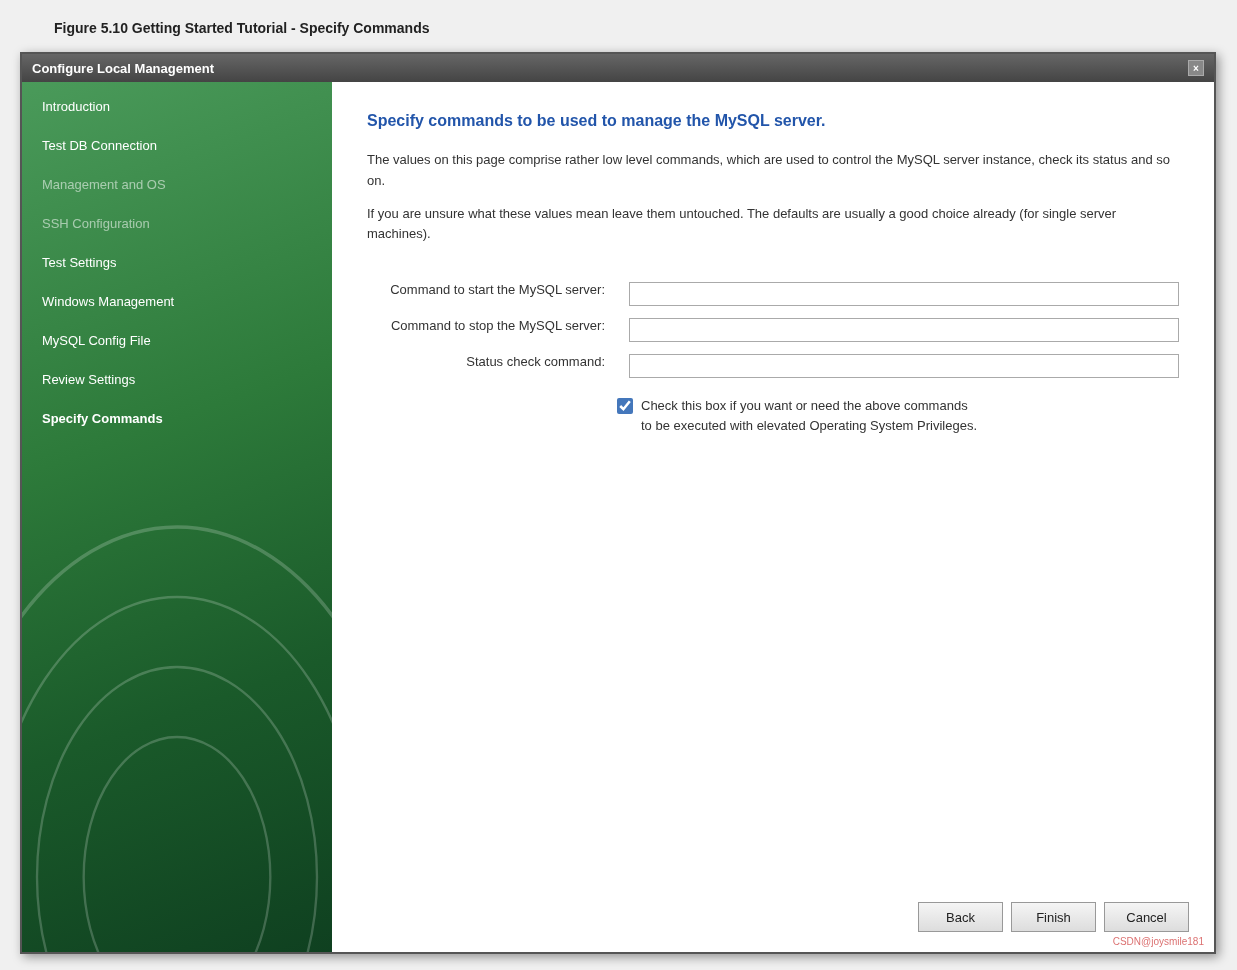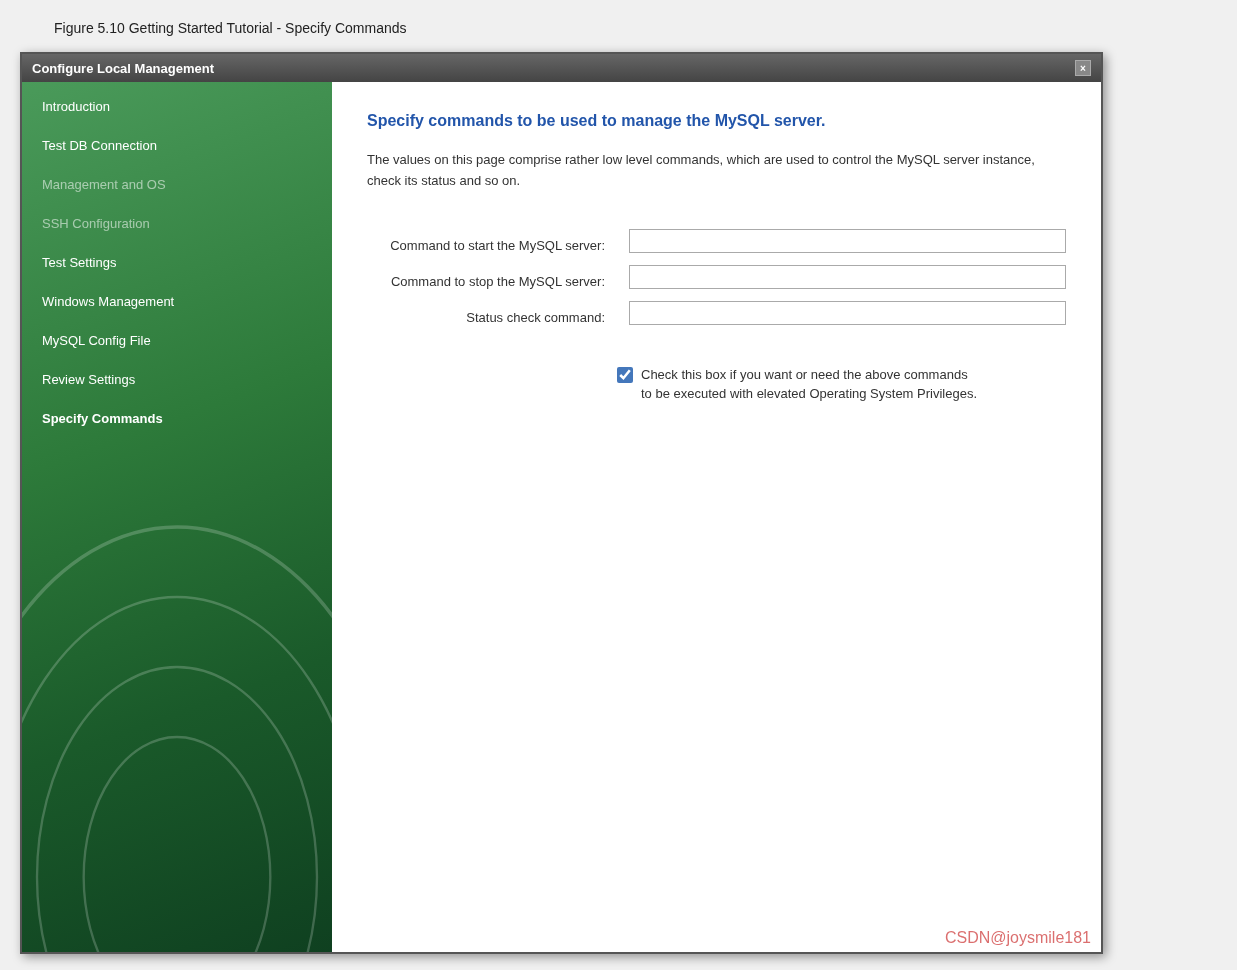--- a/index.html
+++ b/index.html
@@ -5,28 +5,28 @@
     * { box-sizing: border-box; margin: 0; padding: 0; }
     body {
       background: #f0f0f0;
       font-family: Arial, sans-serif;
       font-size: 13px;
       padding: 20px;
     }
 
     .page-title {
       font-size: 14px;
-      font-weight: normal;
+      font-weight: bold;
       color: #222;
       margin-bottom: 16px;
       padding-left: 34px;
     }
 
     .dialog-window {
-      width: 1083px;
+      width: 1196px;
       border: 2px solid #555;
       background: #e8e8e8;
       box-shadow: 3px 3px 10px rgba(0,0,0,0.4);
     }
 
     .title-bar {
       background: linear-gradient(to bottom, #666, #444);
       color: white;
       font-size: 13px;
       font-weight: bold;
@@ -119,21 +119,21 @@
       line-height: 1.6;
       margin-bottom: 12px;
     }
 
     .form-section {
       margin-top: 25px;
     }
 
     .form-row {
       display: flex;
-      align-items: flex-end;
+      align-items: flex-start;
       margin-bottom: 12px;
       gap: 12px;
     }
 
     .form-label {
       width: 250px;
       text-align: right;
       padding-right: 12px;
       color: #333;
       font-size: 13px;
@@ -145,21 +145,21 @@
       border: 1px solid #aaa;
       background: white;
       padding: 2px 4px;
       font-size: 12px;
       outline: none;
     }
 
     .checkbox-row {
       display: flex;
       align-items: flex-start;
-      margin-top: 28px;
+      margin-top: 6px;
       padding-left: 250px;
     }
 
     .checkbox-container {
       display: flex;
       align-items: flex-start;
       gap: 8px;
     }
 
     .checkbox-input {
@@ -196,21 +196,21 @@
       cursor: pointer;
       display: flex;
       align-items: center;
       justify-content: center;
     }
 
     .watermark {
       position: absolute;
       bottom: 5px;
       right: 10px;
-      font-size: 16px;
+      font-size: 10px;
       color: #cc3333;
       opacity: 0.7;
     }
   </style>
 </head>
 <body>
 
 <p class="page-title">Figure 5.10 Getting Started Tutorial - Specify Commands</p>
 
 <div class="dialog-window">
@@ -259,20 +259,21 @@
         <div class="sidebar-item active">
           <span>Specify Commands</span>
         </div>
       </div>
     </div>
 
     <div class="main-content">
       <h2 class="main-heading">Specify commands to be used to manage the MySQL server.</h2>
 
       <p class="description-text">The values on this page comprise rather low level commands, which are used to control the MySQL server instance, check its status and so on.</p>
+      <p class="description-text">If you are unsure what these values mean leave them untouched. The defaults are usually a good choice already (for single server machines).</p>
 
       <div class="form-section">
         <div class="form-row">
           <label class="form-label">Command to start the MySQL server:</label>
           <input class="form-input" type="text" value="" style="">
         </div>
         <div class="form-row">
           <label class="form-label">Command to stop the MySQL server:</label>
           <input class="form-input" type="text" value="" style="">
         </div>
@@ -285,17 +286,22 @@
       <div class="checkbox-row">
         <div class="checkbox-container">
           <input type="checkbox" class="checkbox-input" checked="" style="">
           <span class="checkbox-label">
             <span>Check this box if you want or need the above commands</span><br>
             <span>to be executed with elevated Operating System Privileges.</span>
           </span>
         </div>
       </div>
 
+      <div class="dialog-footer">
+        <button class="footer-btn">Back</button>
+        <button class="footer-btn">Finish</button>
+        <button class="footer-btn">Cancel</button>
+      </div>
 
       <div class="watermark">CSDN@joysmile181</div>
     </div>
   </div>
 </div>
 
 </body></html>

